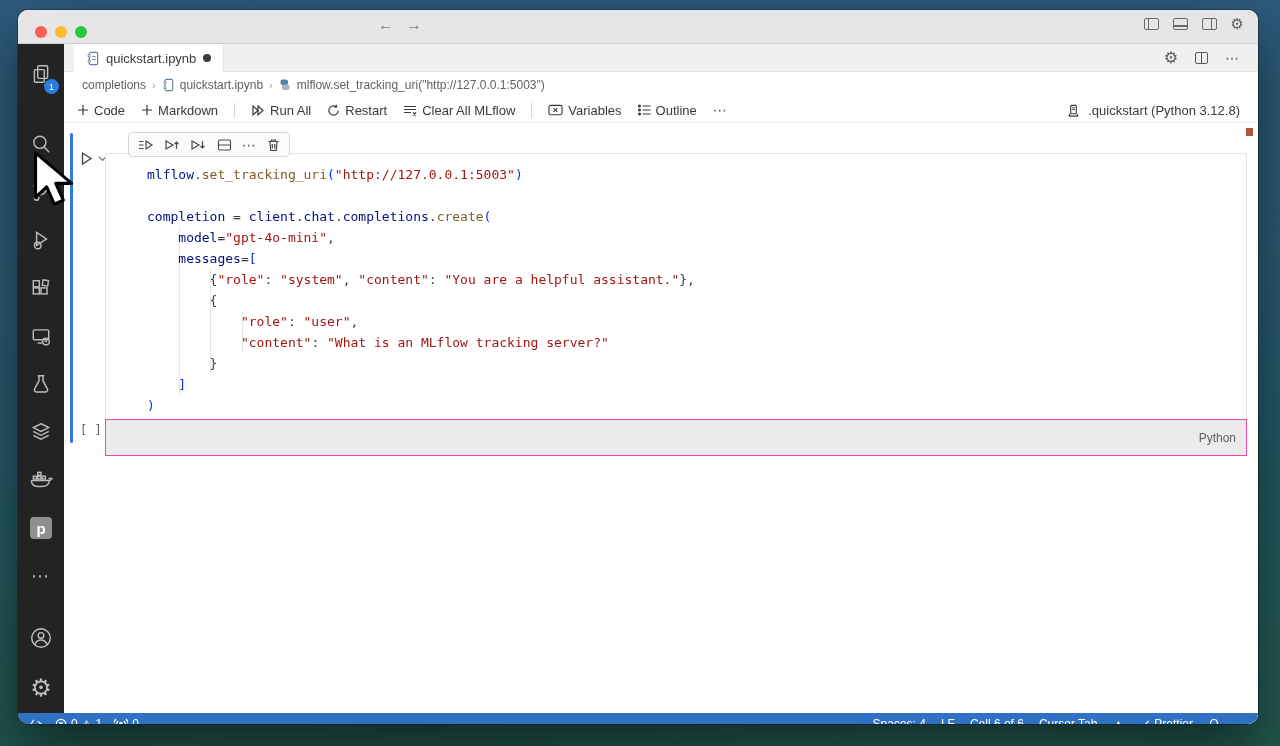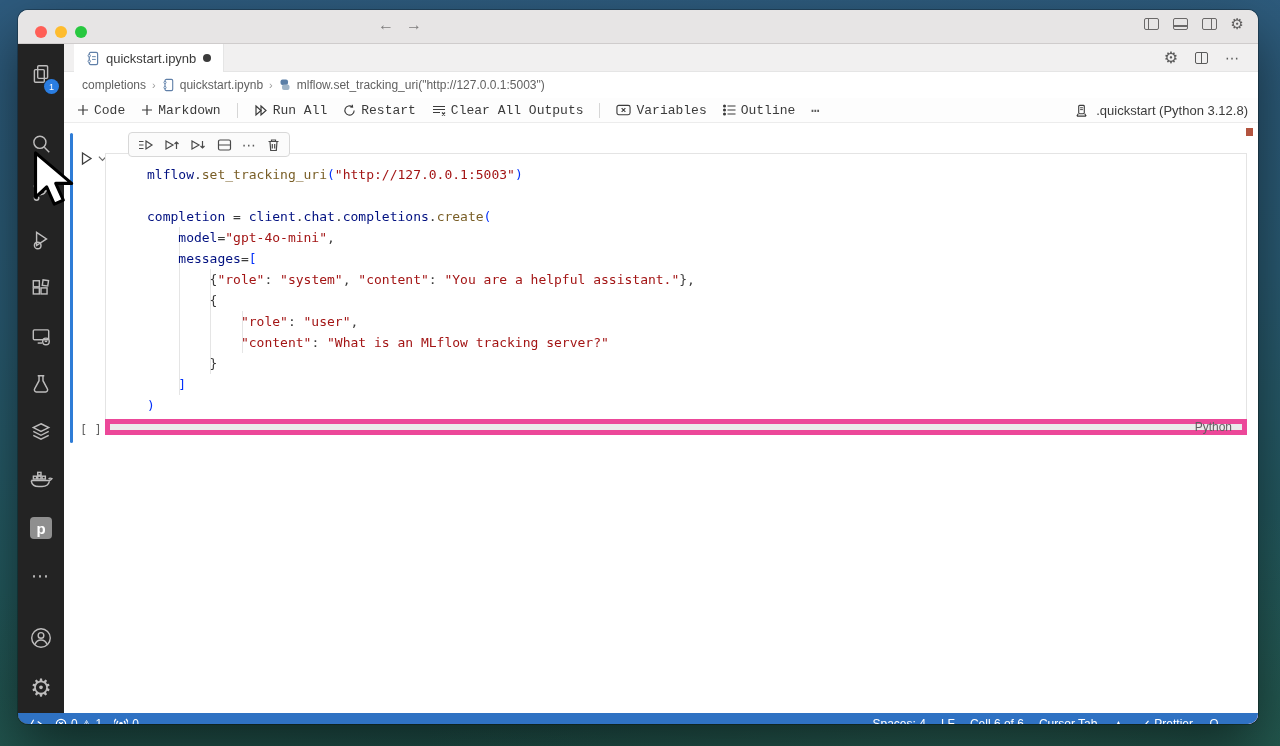--- a/index.html
+++ b/index.html
@@ -48,39 +48,39 @@
   .tabbar { position:absolute; left:0; top:0; right:0; height:28px; background:#f1f0f0; border-bottom:1px solid #e5e5e5; }
   .tab { position:absolute; left:10px; top:0; height:28px; padding:0 12px; background:#ffffff; display:flex; align-items:center; gap:7px; font-size:13px; color:#3b3b3b; border-right:1px solid #e5e5e5; }
   .dirty-dot { width:8px; height:8px; border-radius:50%; background:#3b3b3b; }
   .tab-actions { position:absolute; right:18px; top:0; height:28px; display:flex; gap:17px; align-items:center; color:#5a5a5a; }
   .split-ic { width:13px; height:12px; border:1.3px solid #5a5a5a; border-radius:2px; position:relative; }
   .split-ic::before { content:""; position:absolute; left:5px; top:0; bottom:0; width:1.3px; background:#5a5a5a; }
   .dots { font-size:14px; letter-spacing:1px; color:#5a5a5a; }
   .breadcrumbs { position:absolute; left:0; top:28px; right:0; height:26px; display:flex; align-items:center; gap:6px; padding-left:18px; font-size:12px; color:#616161; background:#fff; }
   .crumb-sep { color:#9a9a9a; font-size:11px; }
   .nbtoolbar { position:absolute; left:0; top:54px; right:0; height:25px; display:flex; align-items:center; gap:16px; padding-left:13px; font-size:13px; color:#3b3b3b; background:#fdfdfd; border-bottom:1px solid #ececec; }
-  .tbtn { display:flex; align-items:center; gap:5px; cursor:default;font-family:Liberation Mono, monospace; }
+  .tbtn { display:flex; align-items:center; gap:5px; cursor:default; }
   .tbtn svg { stroke:#3b3b3b; fill:none; stroke-width:1.2; }
   .vsep { width:1px; height:15px; background:#d6d6d6; }
-  .kernel { position:absolute; right:10px; top:0; height:25px; display:flex; align-items:center; gap:8px; font-size:13px; color:#3b3b3b; }
+  .kernel { position:absolute; right:18px; top:0; height:25px; display:flex; align-items:center; gap:8px; font-size:13px; color:#3b3b3b; }
   
   .editor { position:absolute; left:0; top:79px; right:0; bottom:0; background:#fff; }
   .focusbar { position:absolute; left:6px; top:10px; width:3px; height:310px; background:#2e7cd6; border-radius:2px; }
   .runbtn { position:absolute; left:15px; top:28px; display:flex; align-items:center; gap:4px; color:#3f3f3f; }
   .runbtn svg { stroke:#3f3f3f; fill:none; stroke-width:1.3; }
   .cell-toolbar { position:absolute; left:64px; top:9px; width:162px; height:25px; background:#fbfbfb; border:1px solid #d8d8d8; border-radius:4px; display:flex; align-items:center; justify-content:space-around; padding:0 4px; z-index:3; }
   .cell-toolbar svg { stroke:#4a4a4a; fill:none; stroke-width:1.2; }
   .editor-box { position:absolute; left:41px; top:30px; width:1142px; height:266px; background:#ffffff; border:1px solid #e4e4e4; border-bottom:none; }
   .codewrap { position:absolute; left:41px; top:10px; right:12px; }
   .code-line { font-family:"DejaVu Sans Mono", monospace; font-size:13px; line-height:21px; white-space:pre; color:#3b3b3b; }
   .tok-id { color:#001080; } .tok-fn { color:#795E26; } .tok-pun { color:#3b3b3b; }
   .tok-str { color:#a31515; } .tok-brb { color:#0431fa; }
   .tok-lnk { color:#a31515; text-decoration-color:#a84c4c; }
   .iguide { position:absolute; width:1px; background:#e5e5e5; }
-  .cell-statusbar { position:absolute; left:41px; top:296px; width:1142px; height:16px; background:#ebebeb; border:5px solid #ec4899; display:flex; align-items:center; justify-content:flex-end; padding-right:10px; font-size:12px; color:#5f5f5f; }
+  .cell-statusbar { position:absolute; left:41px; top:296px; width:1142px; height:37px; background:#ebebeb; border:1px solid #ec4899; display:flex; align-items:center; justify-content:flex-end; padding-right:10px; font-size:12px; color:#5f5f5f; }
   .exec-count { position:absolute; left:16px; top:300px; font-family:"DejaVu Sans Mono", monospace; font-size:12px; color:#616161; }
   .ruler-marker { position:absolute; right:5px; top:5px; width:7px; height:8px; background:#b3543f; }
   
   .statusbar { position:absolute; left:0; top:703px; width:100%; height:22px; background:#2f72c3; color:#fff; display:flex; align-items:center; font-size:12px; z-index:5; }
   .sb-left { display:flex; align-items:center; gap:12px; padding-left:12px; flex:1; }
   .sb-right { display:flex; align-items:center; gap:15px; padding-right:38px; }
   .sb-item { display:flex; align-items:center; gap:4px; white-space:nowrap; }
   .sb-item svg { stroke:#fff; fill:none; stroke-width:1.2; }
   .warn-glyph { font-family:"DejaVu Sans", sans-serif; font-size:11px; }
   
@@ -252,21 +252,21 @@
               <path d="M12 7 a5 5 0 1 1 -2 -4"></path>
               <path d="M10 0.8 L10.3 3.4 7.8 3.2" fill="none"></path>
             </svg>
           <span>Restart</span>
         </div>
         <div class="tbtn">
           <svg width="14" height="13" viewBox="0 0 14 13">
               <path d="M1 2.5 h12 M1 5.5 h12 M1 8.5 h7"></path>
               <path d="M10 8.5 l3 3 M13 8.5 l-3 3"></path>
             </svg>
-          <span>Clear All Outputs</span>
+          <span>Clear All MLflow</span>
         </div>
         <div class="vsep"></div>
         <div class="tbtn">
           <svg width="15" height="12" viewBox="0 0 16 12">
               <rect x="1" y="1" width="14" height="10" rx="2"></rect>
               <path d="M6 4 l4 4 M10 4 l-4 4"></path>
             </svg>
           <span>Variables</span>
         </div>
         <div class="tbtn">

